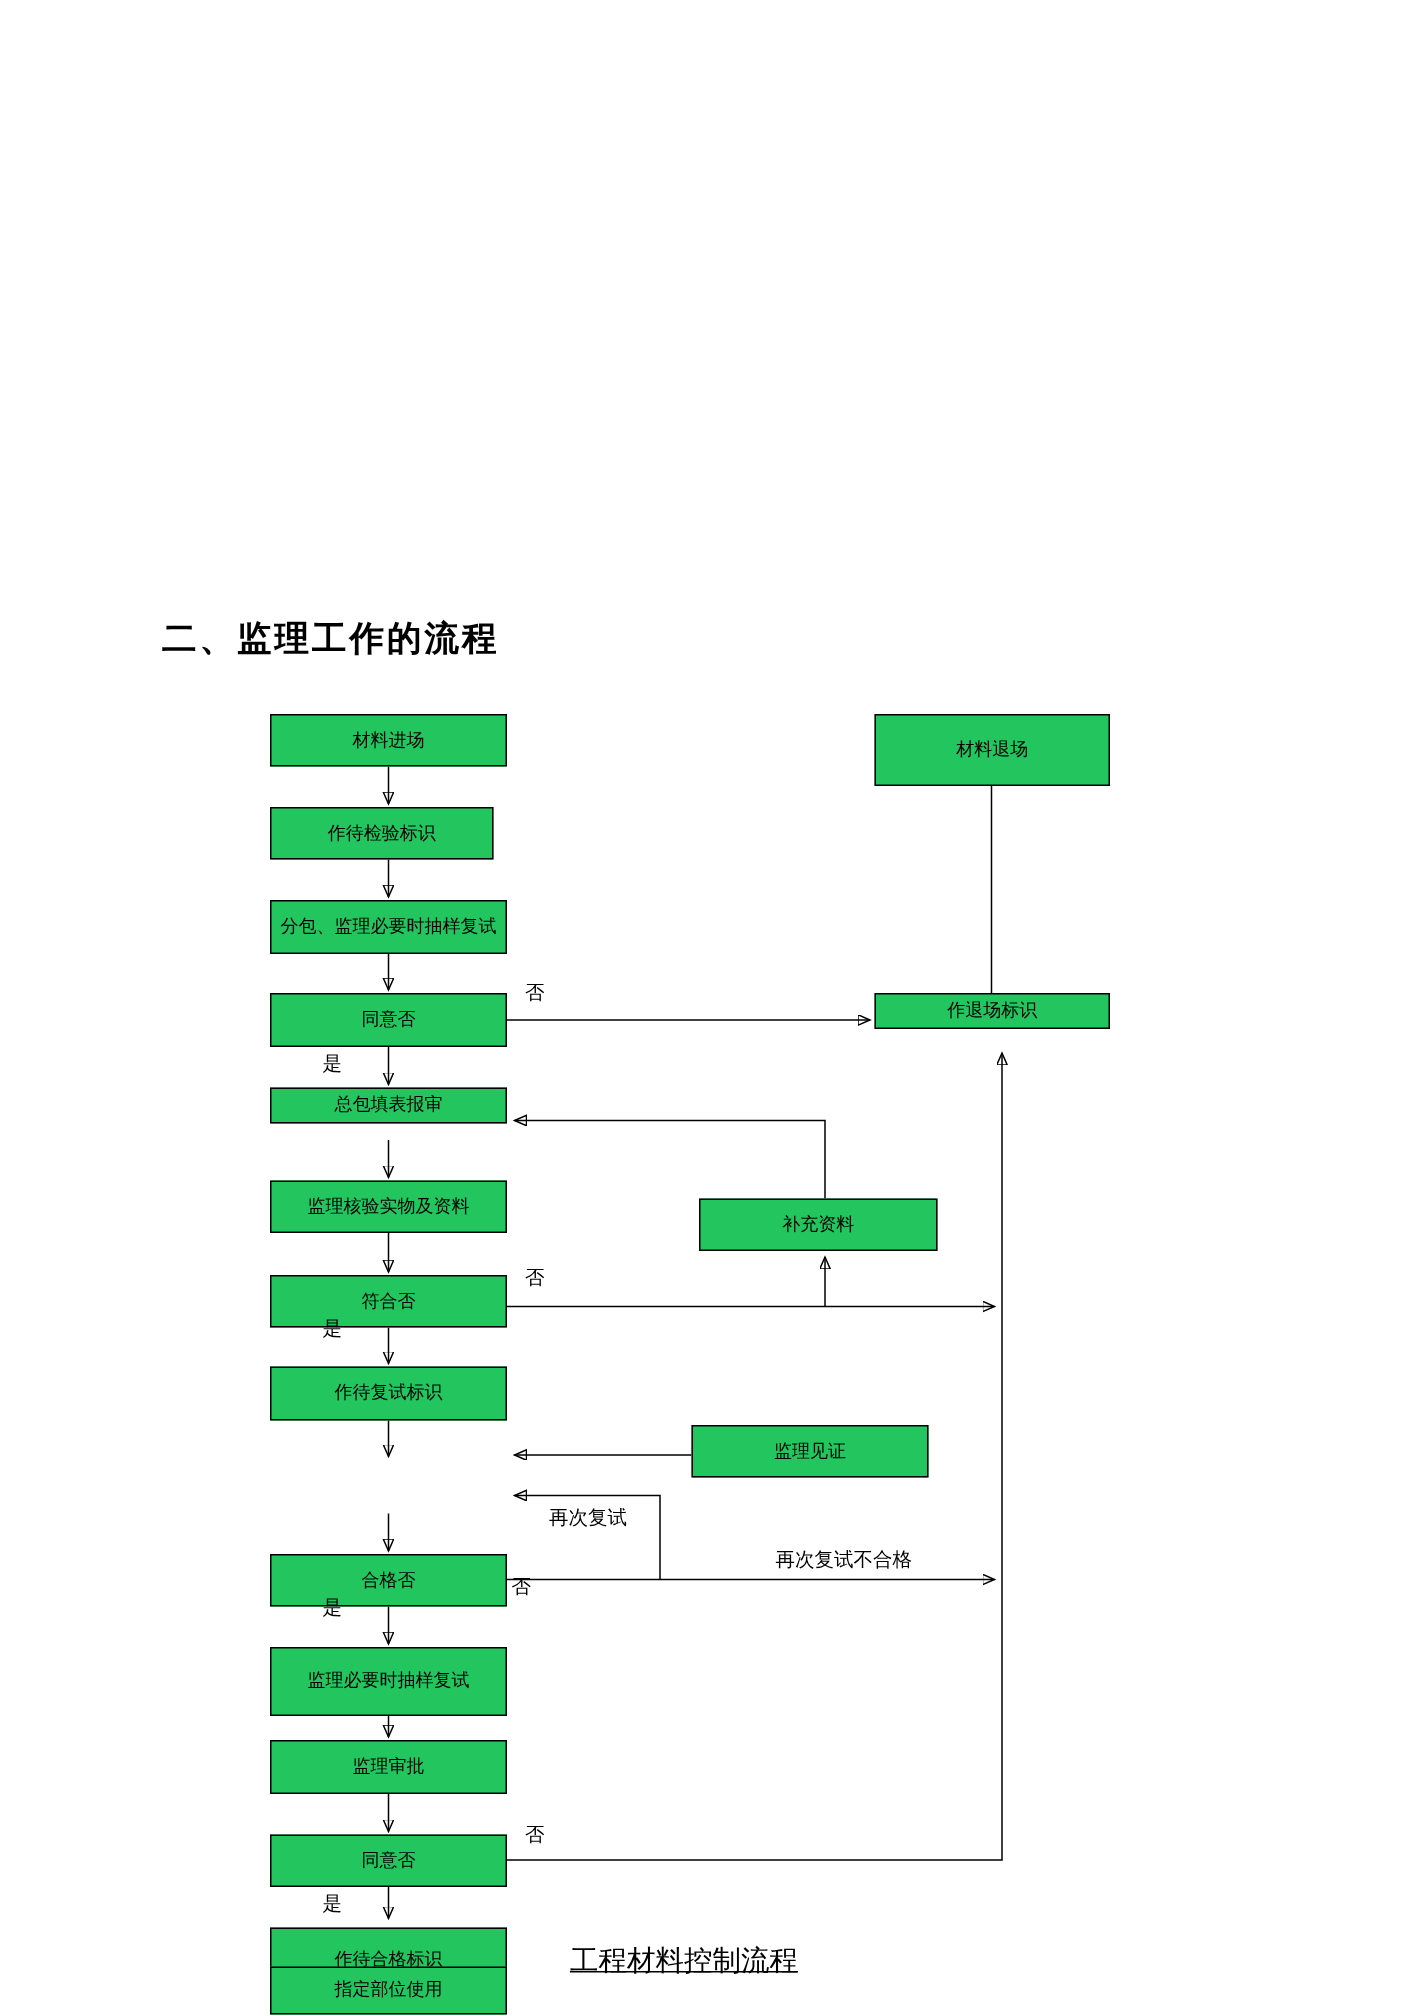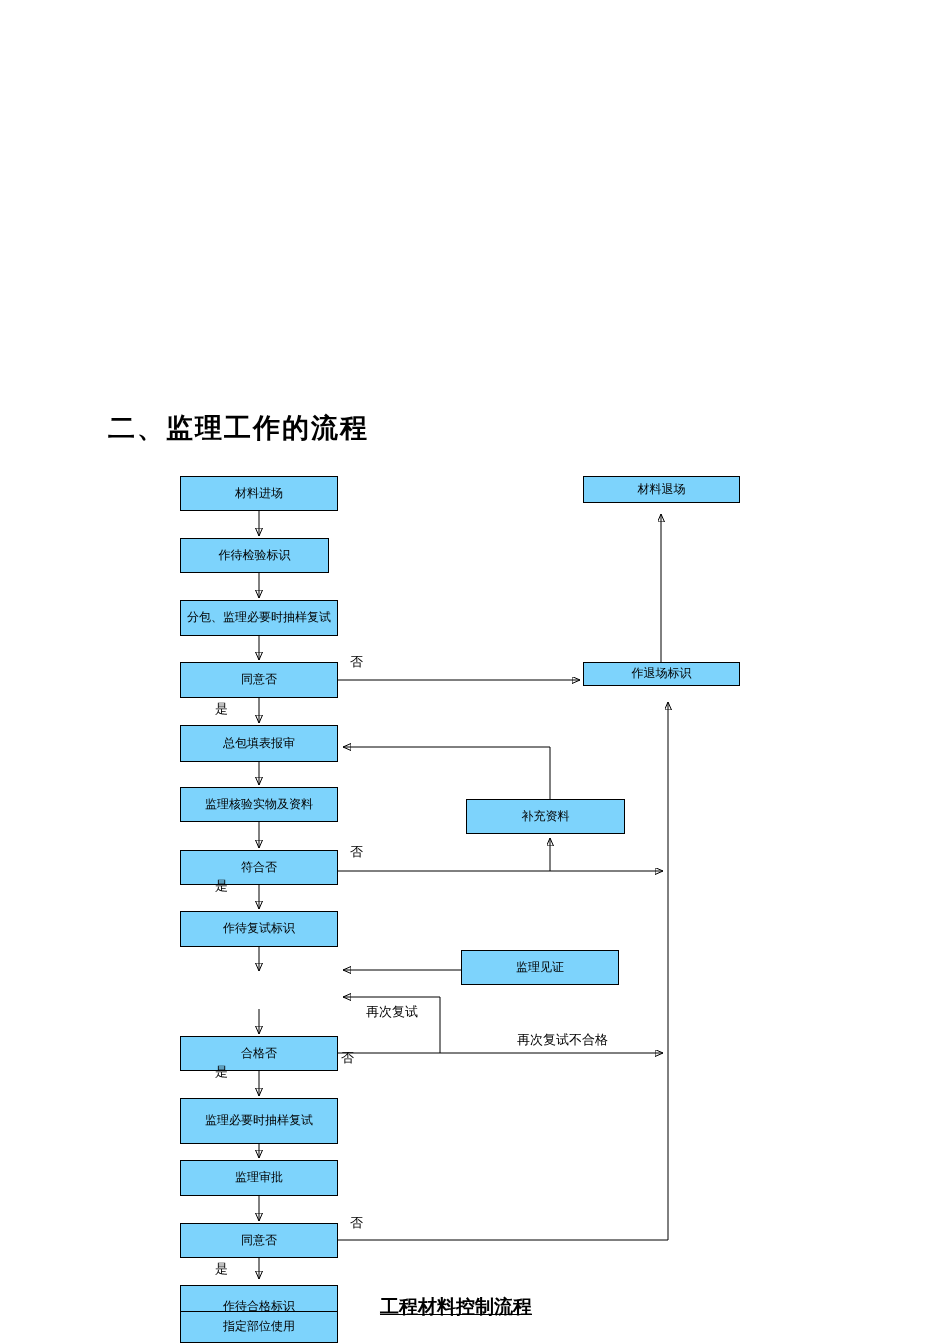--- a/index.html
+++ b/index.html
@@ -9,52 +9,52 @@
     position: relative;
     width: 950px;
     height: 1344px;
     background: #ffffff;
     overflow: hidden;
   }
   .section-title {
     position: absolute;
     left: 108px;
     top: 410px;
-    font-size: 27px;
+    font-size: 23px;
     font-weight: bold;
     letter-spacing: 2px;
     color: #000;
     font-family: "Liberation Sans", sans-serif;
     white-space: nowrap;
   }
   .fbox {
     position: absolute;
     border: 1px solid #000;
-    background: #7dd3fc;
+    background: #22c55e;
     display: flex;
     align-items: center;
     justify-content: center;
     font-size: 12px;
     line-height: 1.15;
     text-align: left;
     color: #000;
     white-space: nowrap;
   }
   .elabel {
     position: absolute;
     font-size: 13px;
     color: #000;
     white-space: nowrap;
   }
   .caption {
     position: absolute;
     left: 380px;
     top: 1294px;
     font-size: 19px;
-    font-weight: bold;
+    font-weight: normal;
     text-decoration: underline;
     color: #000;
     white-space: nowrap;
   }
   svg.connectors {
     position: absolute;
     left: 0;
     top: 0;
     width: 950px;
     height: 1344px;
@@ -99,32 +99,32 @@
     <path d="M440 1053 V997 H343" marker-end="url(#arr)"></path>
     <path d="M461 970 H343" marker-end="url(#arr)"></path>
     <path d="M550 871 V838" marker-end="url(#arr)"></path>
     <path d="M550 799 V747 H343" marker-end="url(#arr)"></path>
   </svg>
 
   <div class="fbox" style="left:180px;top:476px;width:158px;height:35px">材料进场</div>
   <div class="fbox" style="left:180px;top:538px;width:149px;height:35px">作待检验标识</div>
   <div class="fbox" style="left:180px;top:600px;width:158px;height:36px">分包、监理必要时抽样复试</div>
   <div class="fbox" style="left:180px;top:662px;width:158px;height:36px">同意否</div>
-  <div class="fbox" style="left:180px;top:725px;width:158px;height:37px">总包填表报审</div>
+  <div class="fbox" style="left:180px;top:725px;width:158px;height:24px">总包填表报审</div>
   <div class="fbox" style="left:180px;top:787px;width:158px;height:35px">监理核验实物及资料</div>
   <div class="fbox" style="left:180px;top:850px;width:158px;height:35px">符合否</div>
   <div class="fbox" style="left:180px;top:911px;width:158px;height:36px">作待复试标识</div>
   <div class="fbox" style="left:180px;top:1036px;width:158px;height:35px">合格否</div>
   <div class="fbox" style="left:180px;top:1098px;width:158px;height:46px">监理必要时抽样复试</div>
   <div class="fbox" style="left:180px;top:1160px;width:158px;height:36px">监理审批</div>
   <div class="fbox" style="left:180px;top:1223px;width:158px;height:35px">同意否</div>
   <div class="fbox" style="left:180px;top:1285px;width:158px;height:44px">作待合格标识</div>
   <div class="fbox" style="left:180px;top:1311px;width:158px;height:32px">指定部位使用</div>
 
-  <div class="fbox" style="left:583px;top:476px;width:157px;height:27px">材料退场</div>
+  <div class="fbox" style="left:583px;top:476px;width:157px;height:48px">材料退场</div>
   <div class="fbox" style="left:583px;top:662px;width:157px;height:24px">作退场标识</div>
   <div class="fbox" style="left:461px;top:950px;width:158px;height:35px">监理见证</div>
   <div class="fbox" style="left:466px;top:799px;width:159px;height:35px">补充资料</div>
 
   <span class="elabel" style="left:350px;top:653px">否</span>
   <span class="elabel" style="left:215px;top:700px">是</span>
   <span class="elabel" style="left:350px;top:843px">否</span>
   <span class="elabel" style="left:215px;top:877px">是</span>
   <span class="elabel" style="left:341px;top:1049px">否</span>
   <span class="elabel" style="left:215px;top:1063px">是</span>

